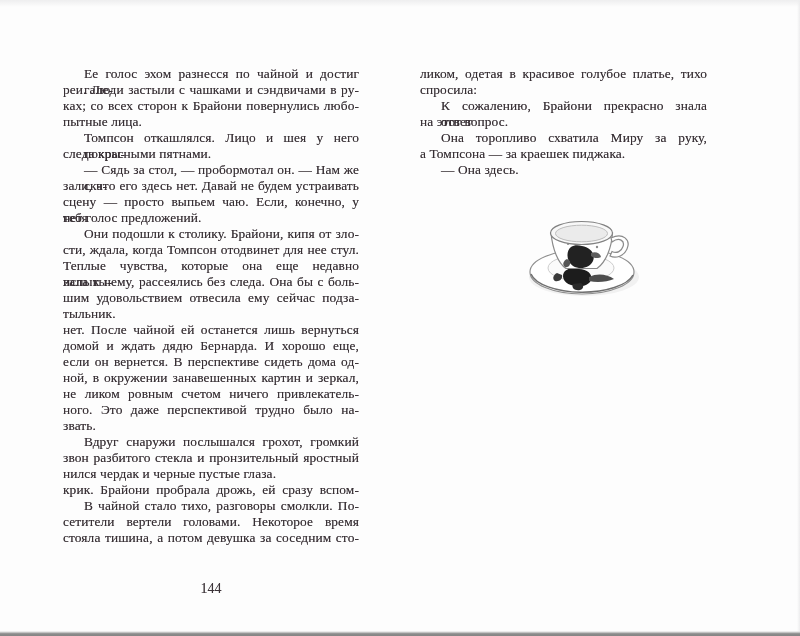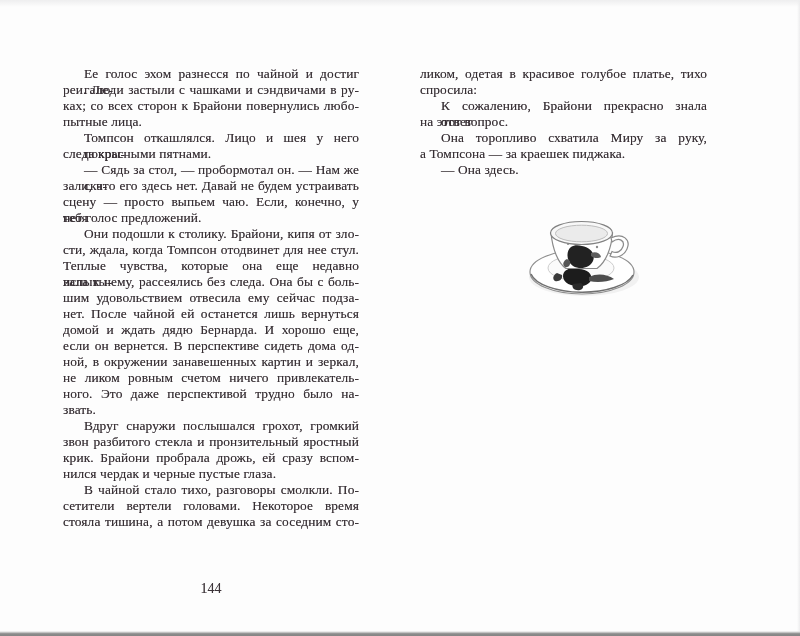--- a/index.html
+++ b/index.html
@@ -72,31 +72,32 @@
       <div class="line">следа красными пятнами.</div>
       <div class="line just indent">— Сядь за стол, — пробормотал он. — Нам же ска-</div>
       <div class="line just">зали, что его здесь нет. Давай не будем устраивать</div>
       <div class="line just">сцену — просто выпьем чаю. Если, конечно, у тебя</div>
       <div class="line">нет голос предложений.</div>
       <div class="line just indent">Они подошли к столику. Брайони, кипя от зло-</div>
       <div class="line just">сти, ждала, когда Томпсон отодвинет для нее стул.</div>
       <div class="line just">Теплые чувства, которые она еще недавно испыты-</div>
       <div class="line just">вала к нему, рассеялись без следа. Она бы с боль-</div>
       <div class="line just">шим удовольствием отвесила ему сейчас подза-</div>
+      <div class="line">тыльник.</div>
       <div class="line just">нет. После чайной ей останется лишь вернуться</div>
       <div class="line just">домой и ждать дядю Бернарда. И хорошо еще,</div>
       <div class="line just">если он вернется. В перспективе сидеть дома од-</div>
       <div class="line just">ной, в окружении занавешенных картин и зеркал,</div>
       <div class="line just">не ликом ровным счетом ничего привлекатель-</div>
       <div class="line just">ного. Это даже перспективой трудно было на-</div>
       <div class="line">звать.</div>
       <div class="line just indent">Вдруг снаружи послышался грохот, громкий</div>
       <div class="line just">звон разбитого стекла и пронзительный яростный</div>
+      <div class="line">нился чердак и черные пустые глаза.</div>
       <div class="line just">крик. Брайони пробрала дрожь, ей сразу вспом-</div>
-      <div class="line">нился чердак и черные пустые глаза.</div>
       <div class="line just indent">В чайной стало тихо, разговоры смолкли. По-</div>
       <div class="line just">сетители вертели головами. Некоторое время</div>
       <div class="line just">стояла тишина, а потом девушка за соседним сто-</div>
     </div>
   <div class="col col-right" id="rightcol">
       <div class="line just">ликом, одетая в красивое голубое платье, тихо</div>
       <div class="line">спросила:</div>
       <div class="line just indent">К сожалению, Брайони прекрасно знала ответ</div>
       <div class="line">на этот вопрос.</div>
       <div class="line just indent">Она торопливо схватила Миру за руку,</div>

